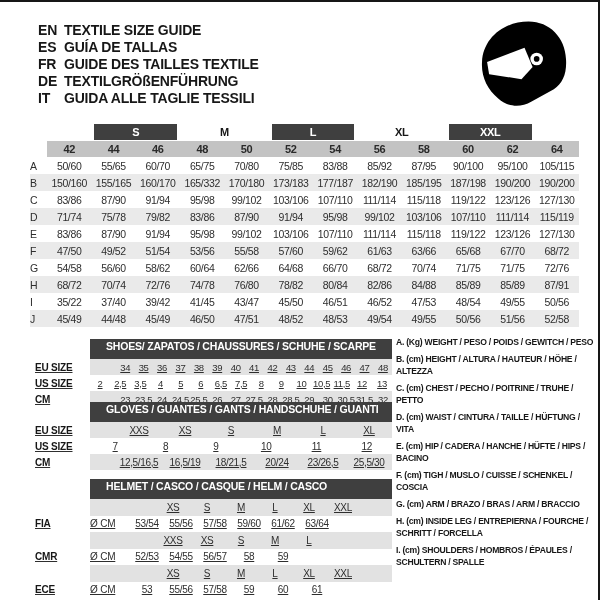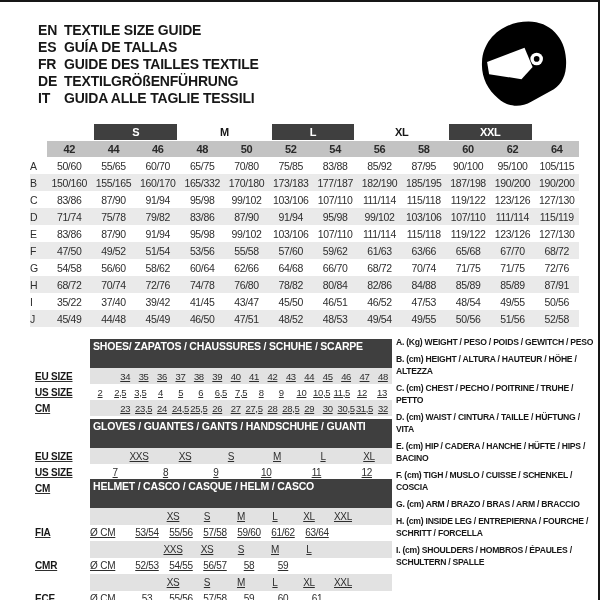--- a/index.html
+++ b/index.html
@@ -25,24 +25,24 @@
   .group { width:88.66px; flex:none; text-align:center; font-weight:700; font-size:11px; color:#171717; }
   .gbox { margin:0 3px; background:#3f3f3f; color:#fff; height:16px; line-height:16px; }
   .numrow { height:16px; }
   .numrow .lcell { align-self:stretch; background:#fff; }
   .ncell { background:#c3c3c3; font-weight:700; font-size:11px; color:#2a2a2a; height:16px; line-height:16px; }
   .trow.shade { background:#eaeaea; }
 
   
   .section { position:absolute; left:30px; width:362px; }
   .sec-shoes { top:337px; }
-  .sec-gloves { top:417px; }
+  .sec-gloves { top:400px; }
   .sec-helmet { top:477px; }
-  .sec-bar { margin-left:60px; height:29px; line-height:15px; background:#3f3f3f; color:#fff;
-             font-weight:700; font-size:10.5px; padding-left:3px; letter-spacing:-0.2px; white-space:nowrap; }
+  .sec-bar { margin-left:60px; height:20px; line-height:15px; background:#3f3f3f; color:#fff;
+             font-weight:700; font-size:10.5px; padding-left:16px; letter-spacing:-0.2px; white-space:nowrap; }
   .srow { display:flex; height:16px; align-items:center;text-decoration:underline; }
   .hrow { height:16.5px; }
   .slabel { width:60px; flex:none; font-weight:700; font-size:10px; color:#171717; padding-left:5px; letter-spacing:-0.2px; }
   .scells { flex:1; display:flex; height:100%; align-items:center; }
   .sshade { background:#e2e2e2;padding-left:26px; }
   .scell { flex:1; text-align:center; font-size:9.5px; letter-spacing:-0.35px; white-space:nowrap; }
   .gcell { font-size:10px; }
   .hunit { width:40px; flex:none; font-size:10px; letter-spacing:-0.2px; text-align:left; }
   .hcell { width:34px; flex:none; text-align:center; font-size:10px; letter-spacing:-0.3px; white-space:nowrap; }
   .hfill { flex:1; }

